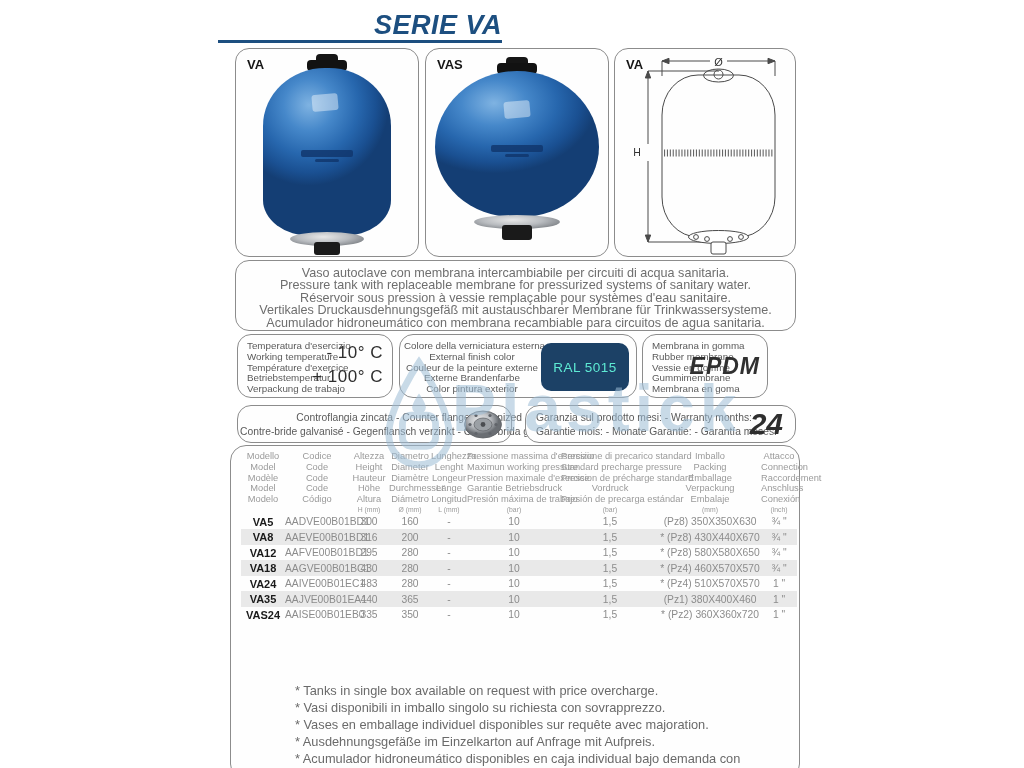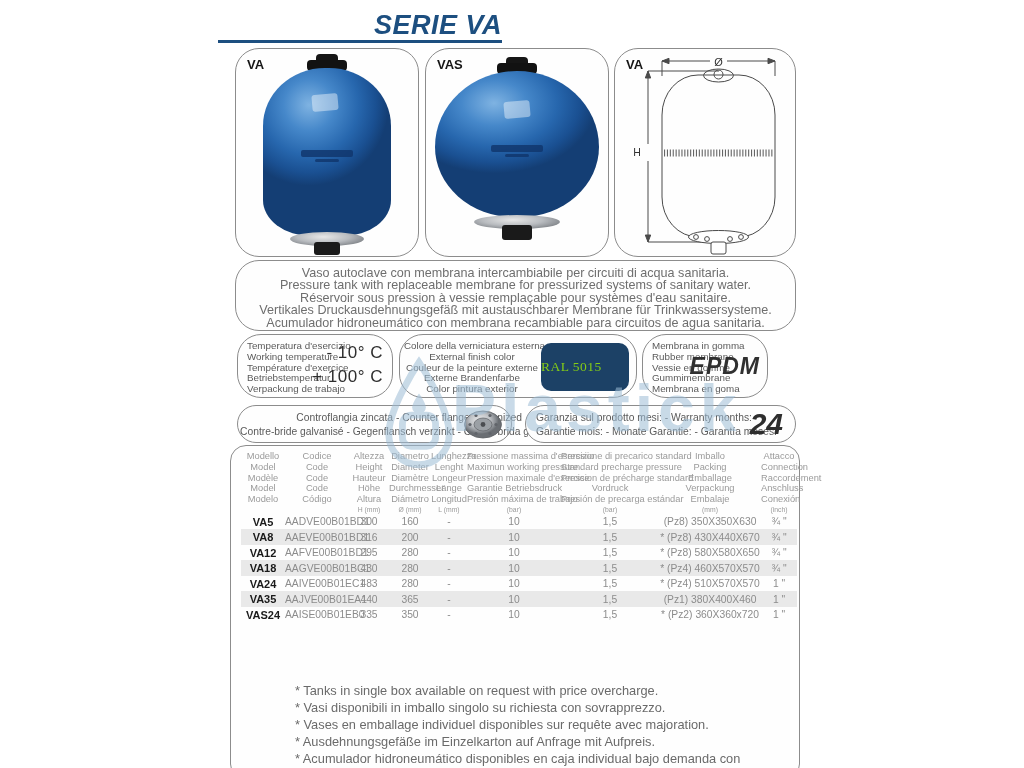--- a/index.html
+++ b/index.html
@@ -5,21 +5,21 @@
   html,body{margin:0;padding:0;background:#fff;}
   #page{position:relative;width:1024px;height:768px;background:#ffffff;overflow:hidden;
         font-family:"Liberation Sans",sans-serif;color:#333;}
 
   
   .title{position:absolute;left:218px;top:10px;width:284px;text-align:right;
          font-size:27px;font-weight:bold;font-style:italic;color:#1d4f80;letter-spacing:.5px;}
   .title-rule{position:absolute;left:218px;top:40px;width:284px;height:3px;background:#1d4f80;}
 
   
-  .rbox{position:absolute;border:1.3px solid #8c8c8c;border-radius:24px;background:#fefefe;box-sizing:border-box;}
+  .rbox{position:absolute;border:1.3px solid #8c8c8c;border-radius:14px;background:#fefefe;box-sizing:border-box;}
   .corner-label{position:absolute;top:8px;left:11px;font-size:13px;font-weight:bold;color:#151515;}
 
   
   .prodbox{top:48px;height:209px;}
   .tankwrap{position:absolute;left:0;top:0;width:100%;height:100%;}
   .cap1{position:absolute;left:50%;transform:translateX(-50%);top:5px;width:22px;height:9px;background:#161616;border-radius:4px 4px 0 0;}
   .cap2{position:absolute;left:50%;transform:translateX(-50%);top:11px;width:40px;height:11px;background:#121212;border-radius:4px;}
   .tankbody{position:absolute;left:50%;transform:translateX(-50%);
             background:radial-gradient(ellipse 62% 48% at 36% 22%, #7fb3e2 0%, #4688ca 32%, #2767ae 62%, #1a5092 84%, #143e74 100%);}
   .va-body{top:19px;width:128px;height:168px;border-radius:62px 62px 48px 48px / 58px 58px 36px 36px;}
@@ -37,21 +37,21 @@
   .descbox{left:235px;top:260px;width:561px;height:71px;padding-top:6px;}
   .desc-line{text-align:center;font-size:12.6px;line-height:12.4px;color:#6e6e6e;}
 
   
   .specbox{top:334px;height:64px;}
   .spec-col{position:absolute;left:9px;top:6px;}
   .spec-label{font-size:9.8px;line-height:10.8px;color:#5a5a5a;white-space:nowrap;}
   .centered .spec-label{text-align:center;}
   .temp-val{position:absolute;right:9px;font-size:17px;color:#2e2e2e;letter-spacing:.5px;}
   .ral-swatch{position:absolute;left:141px;top:8px;width:88px;height:48px;background:#1c4166;border-radius:10px;
-              color:#84cc16;font-size:13.5px;display:flex;align-items:center;letter-spacing:.5px;font-family:Liberation Serif, serif;}
+              color:#5eead4;font-size:13.5px;display:flex;align-items:center;justify-content:center;letter-spacing:.5px;}
   .epdm{position:absolute;right:7px;top:18px;font-size:23px;font-weight:bold;font-style:italic;color:#303030;letter-spacing:1px;}
 
   
   .rowbox{top:405px;height:38px;}
   .small-center{position:absolute;left:8px;top:5px;}
   .sc-line{text-align:center;font-size:10.3px;line-height:13.5px;color:#5a5a5a;white-space:nowrap;}
   .months{position:absolute;right:12px;top:1px;font-size:30px;font-weight:900;font-style:italic;color:#2e2e2e;}
 
   
   .tablebox{left:230px;top:445px;width:570px;height:335px;border-radius:16px;}

